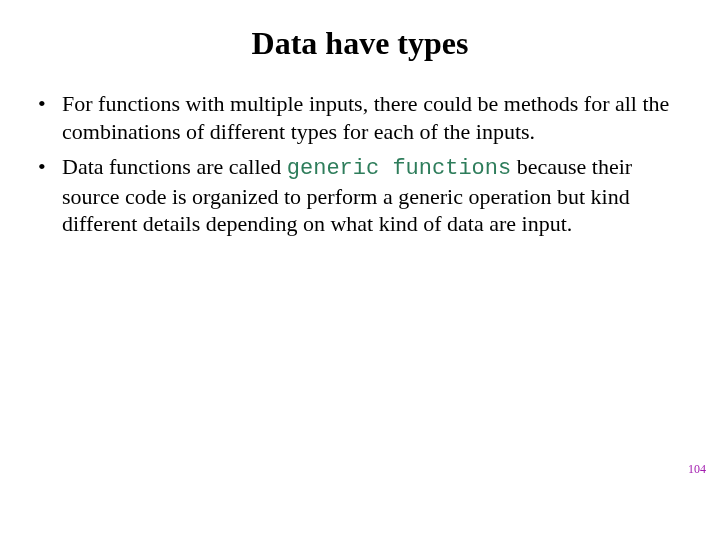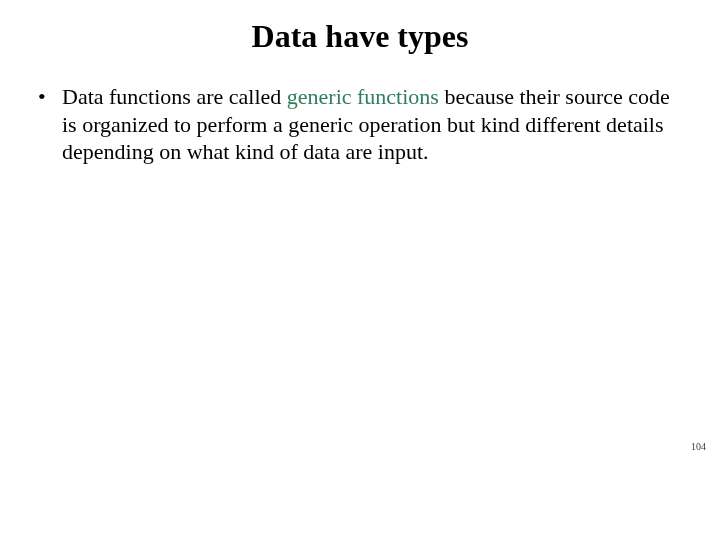--- a/index.html
+++ b/index.html
@@ -11,20 +11,21 @@
     font-family: "Times New Roman", Times, serif;
     color: #000000;
     position: relative;
     overflow: hidden;
   }
   .slide {
     width: 720px;
     height: 480px;
     position: relative;
     box-sizing: border-box;
+    margin-top: 7px;
   }
   .title {
     text-align: center;
     font-weight: bold;
     font-size: 32px;
     padding-top: 18px;
     padding-bottom: 10px;
   }
   .body {
     padding: 18px 34px 0 34px;
@@ -44,39 +45,43 @@
   ul.bullets > li::before {
     content: "•";
     position: absolute;
     left: 4px;
     top: 0;
     font-size: 22px;
     line-height: 1.25;
   }
   .accent {
     color: #2e7d5b;
+    font-family: Liberation Mono, monospace;
   }
   .page-number {
     position: absolute;
     right: 14px;
-    bottom: 28px;
-    font-size: 10px;
-    color: #404040;
+    bottom: 10px;
+    font-size: 12px;
+    color: #a21caf;
   }
 </style>
 </head>
 <body>
 
 <div class="slide">
 
   <div class="title">Data have types</div>
 
   <div class="body">
     <ul class="bullets">
       <li>
+        <span>For functions with multiple inputs, there could be methods for all the combinations of different types for each of the inputs.</span><span class="accent"></span><span></span>
+      </li>
+      <li>
         <span>Data functions are called </span><span class="accent">generic functions</span><span> because their source code is organized to perform a generic operation but kind different details depending on what kind of data are input.</span>
       </li>
     </ul>
   </div>
 
   <div class="page-number">104</div>
 
 </div>
 
 </body></html>

